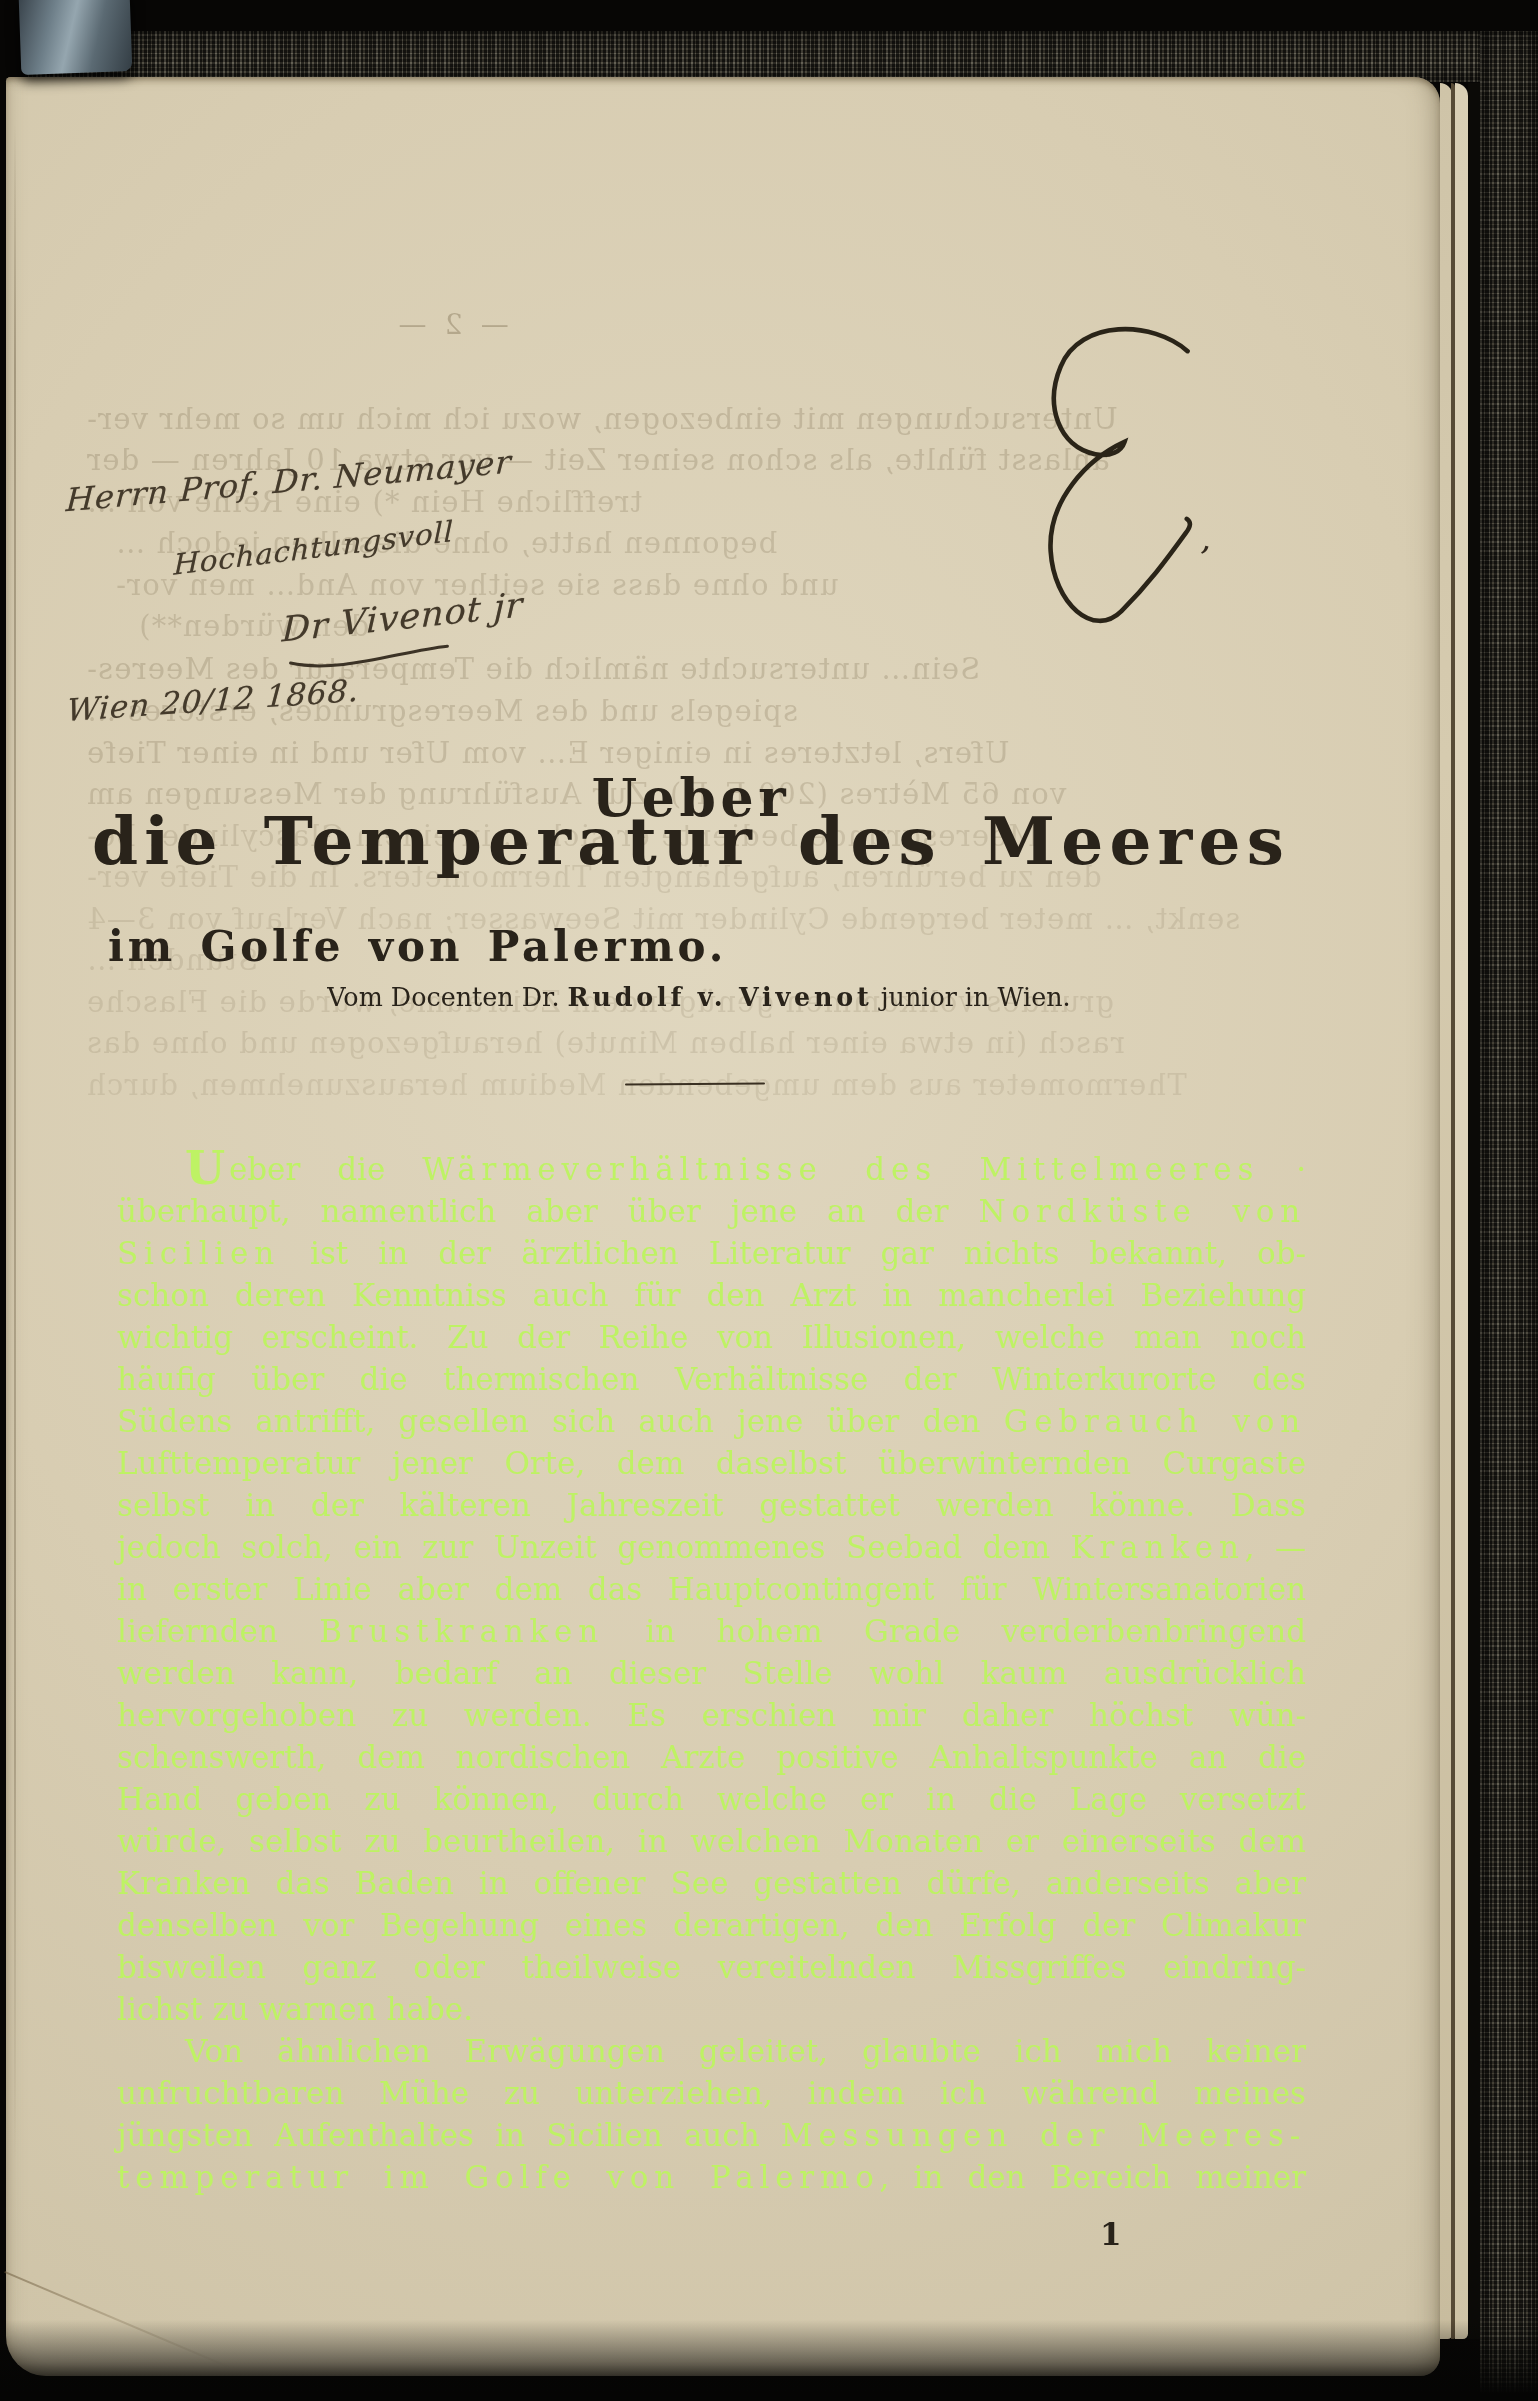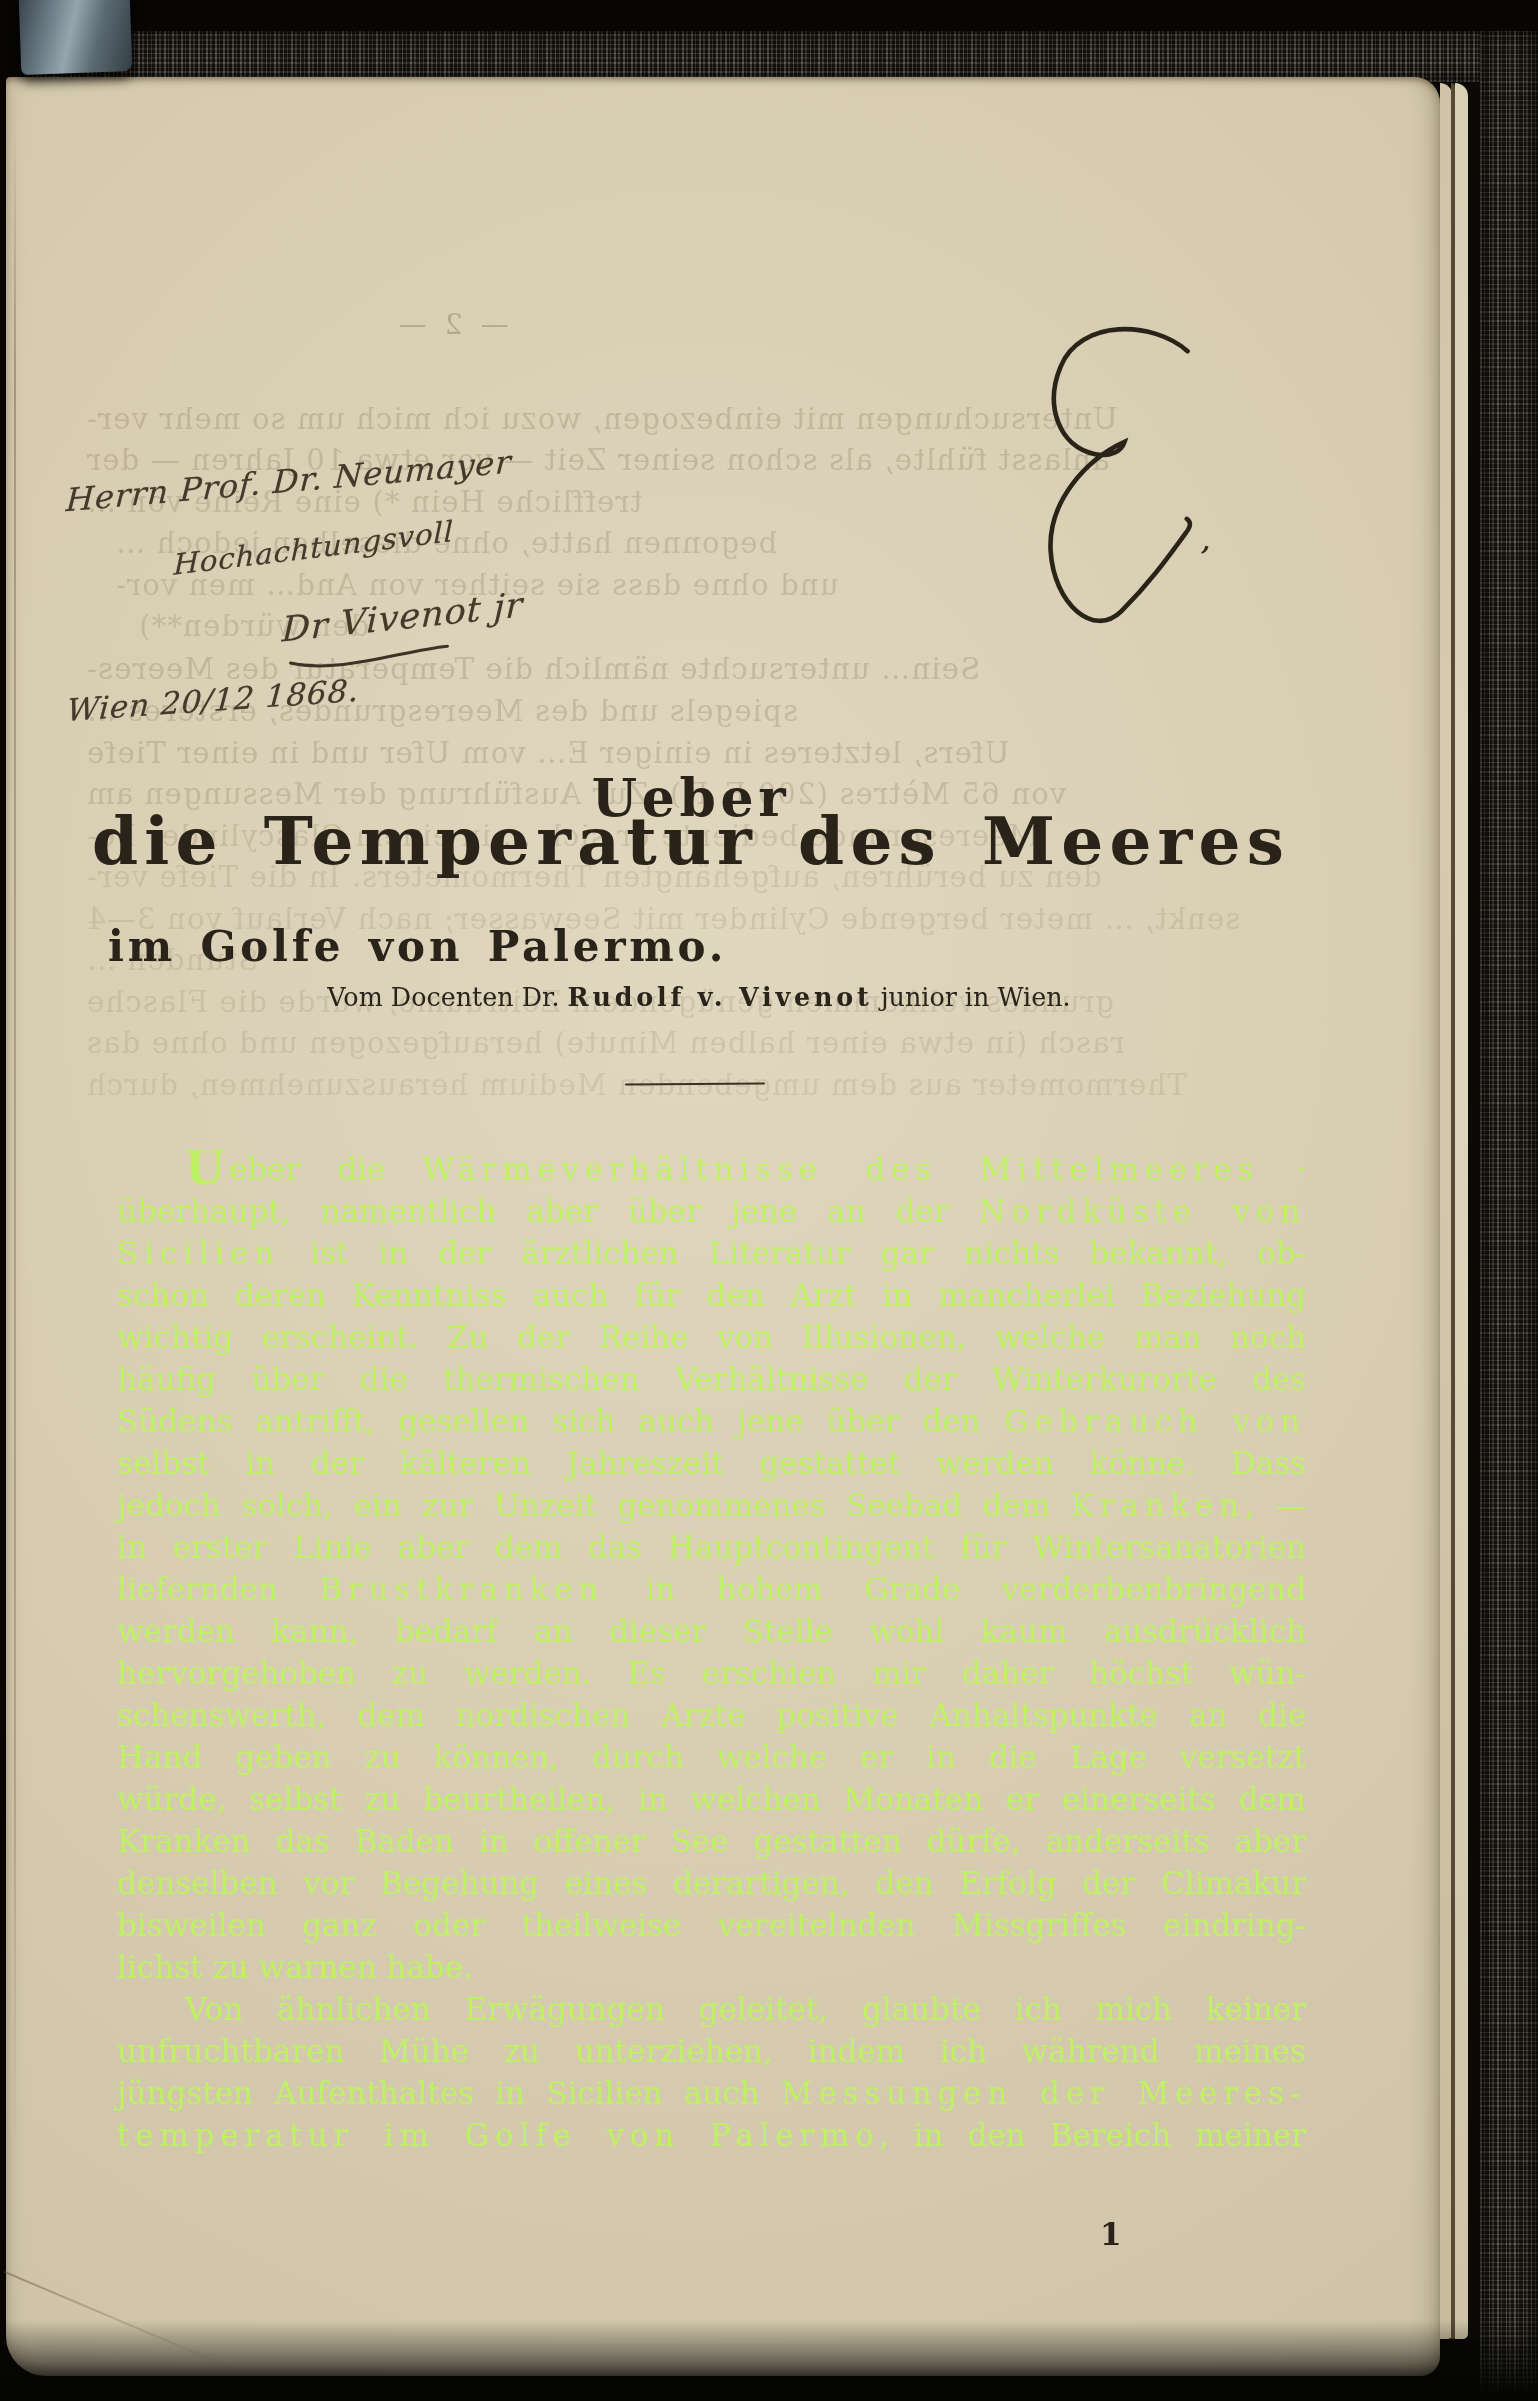--- a/index.html
+++ b/index.html
@@ -145,20 +145,21 @@
   <div class="rule"></div>
 
   <div class="bodytext" id="body-text">
       <div class="tline indent"><span class="initial">U</span><span>eber die </span><span class="spaced">Wärmeverhältnisse des Mittelmeeres</span><span> ·</span></div>
       <div class="tline"><span>überhaupt, namentlich aber über jene an der </span><span class="spaced">Nordküste von</span></div>
       <div class="tline"><span class="spaced">Sicilien</span><span> ist in der ärztlichen Literatur gar nichts bekannt, ob-</span></div>
       <div class="tline"><span>schon deren Kenntniss auch für den Arzt in mancherlei Beziehung</span></div>
       <div class="tline"><span>wichtig erscheint. Zu der Reihe von Illusionen, welche man noch</span></div>
       <div class="tline"><span>häufig über die thermischen Verhältnisse der Winterkurorte des</span></div>
       <div class="tline"><span>Südens antrifft, gesellen sich auch jene über den </span><span class="spaced">Gebrauch von</span></div>
+      <div class="tline"><span>Lufttemperatur jener Orte, dem daselbst überwinternden Curgaste</span></div>
       <div class="tline"><span>selbst in der kälteren Jahreszeit gestattet werden könne. Dass</span></div>
       <div class="tline"><span>jedoch solch, ein zur Unzeit genommenes Seebad dem </span><span class="spaced">Kranken</span><span>, —</span></div>
       <div class="tline"><span>in erster Linie aber dem das Hauptcontingent für Wintersanatorien</span></div>
       <div class="tline"><span>liefernden </span><span class="spaced">Brustkranken</span><span> in hohem Grade verderbenbringend</span></div>
       <div class="tline"><span>werden kann, bedarf an dieser Stelle wohl kaum ausdrücklich</span></div>
       <div class="tline"><span>hervorgehoben zu werden. Es erschien mir daher höchst wün-</span></div>
       <div class="tline"><span>schenswerth, dem nordischen Arzte positive Anhaltspunkte an die</span></div>
       <div class="tline"><span>Hand geben zu können, durch welche er in die Lage versetzt</span></div>
       <div class="tline"><span>würde, selbst zu beurtheilen, in welchen Monaten er einerseits dem</span></div>
       <div class="tline"><span>Kranken das Baden in offener See gestatten dürfe, anderseits aber</span></div>

